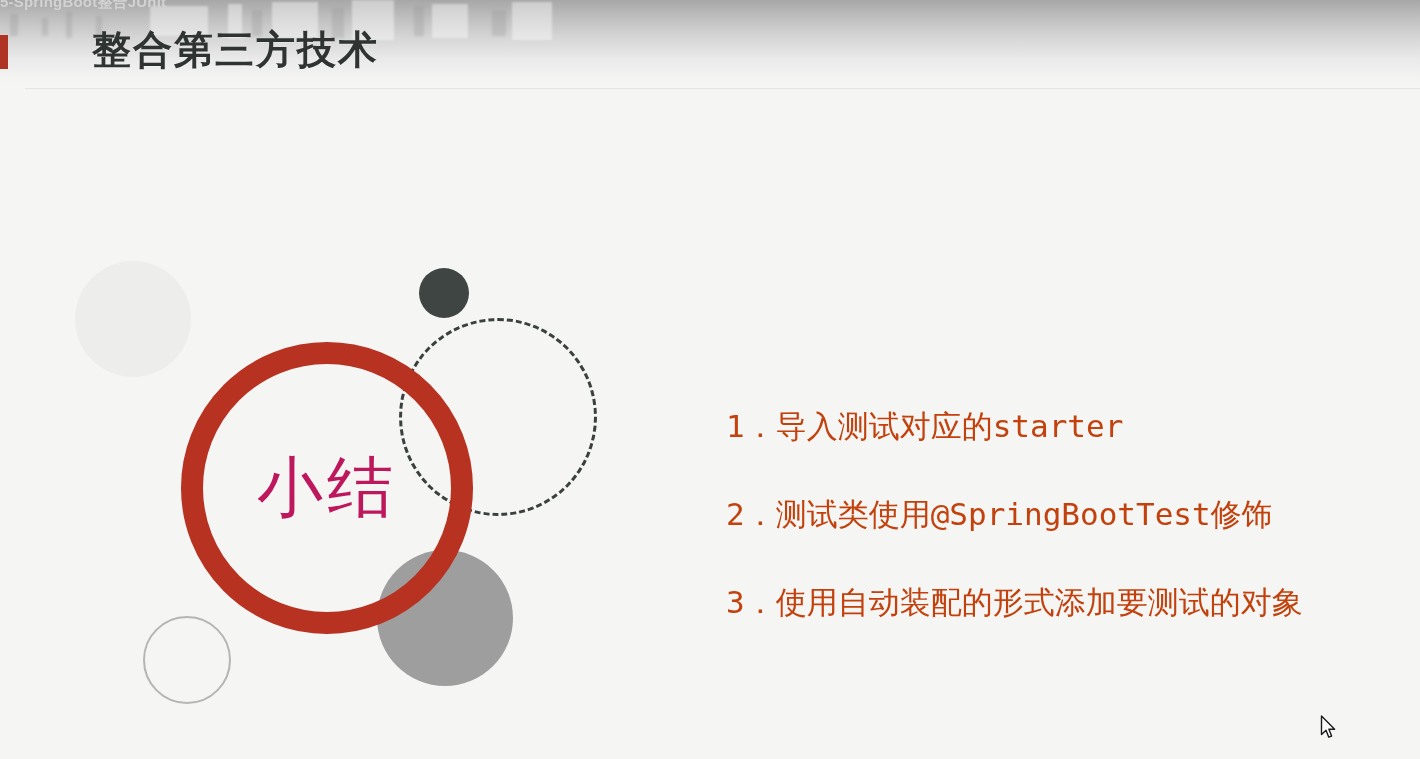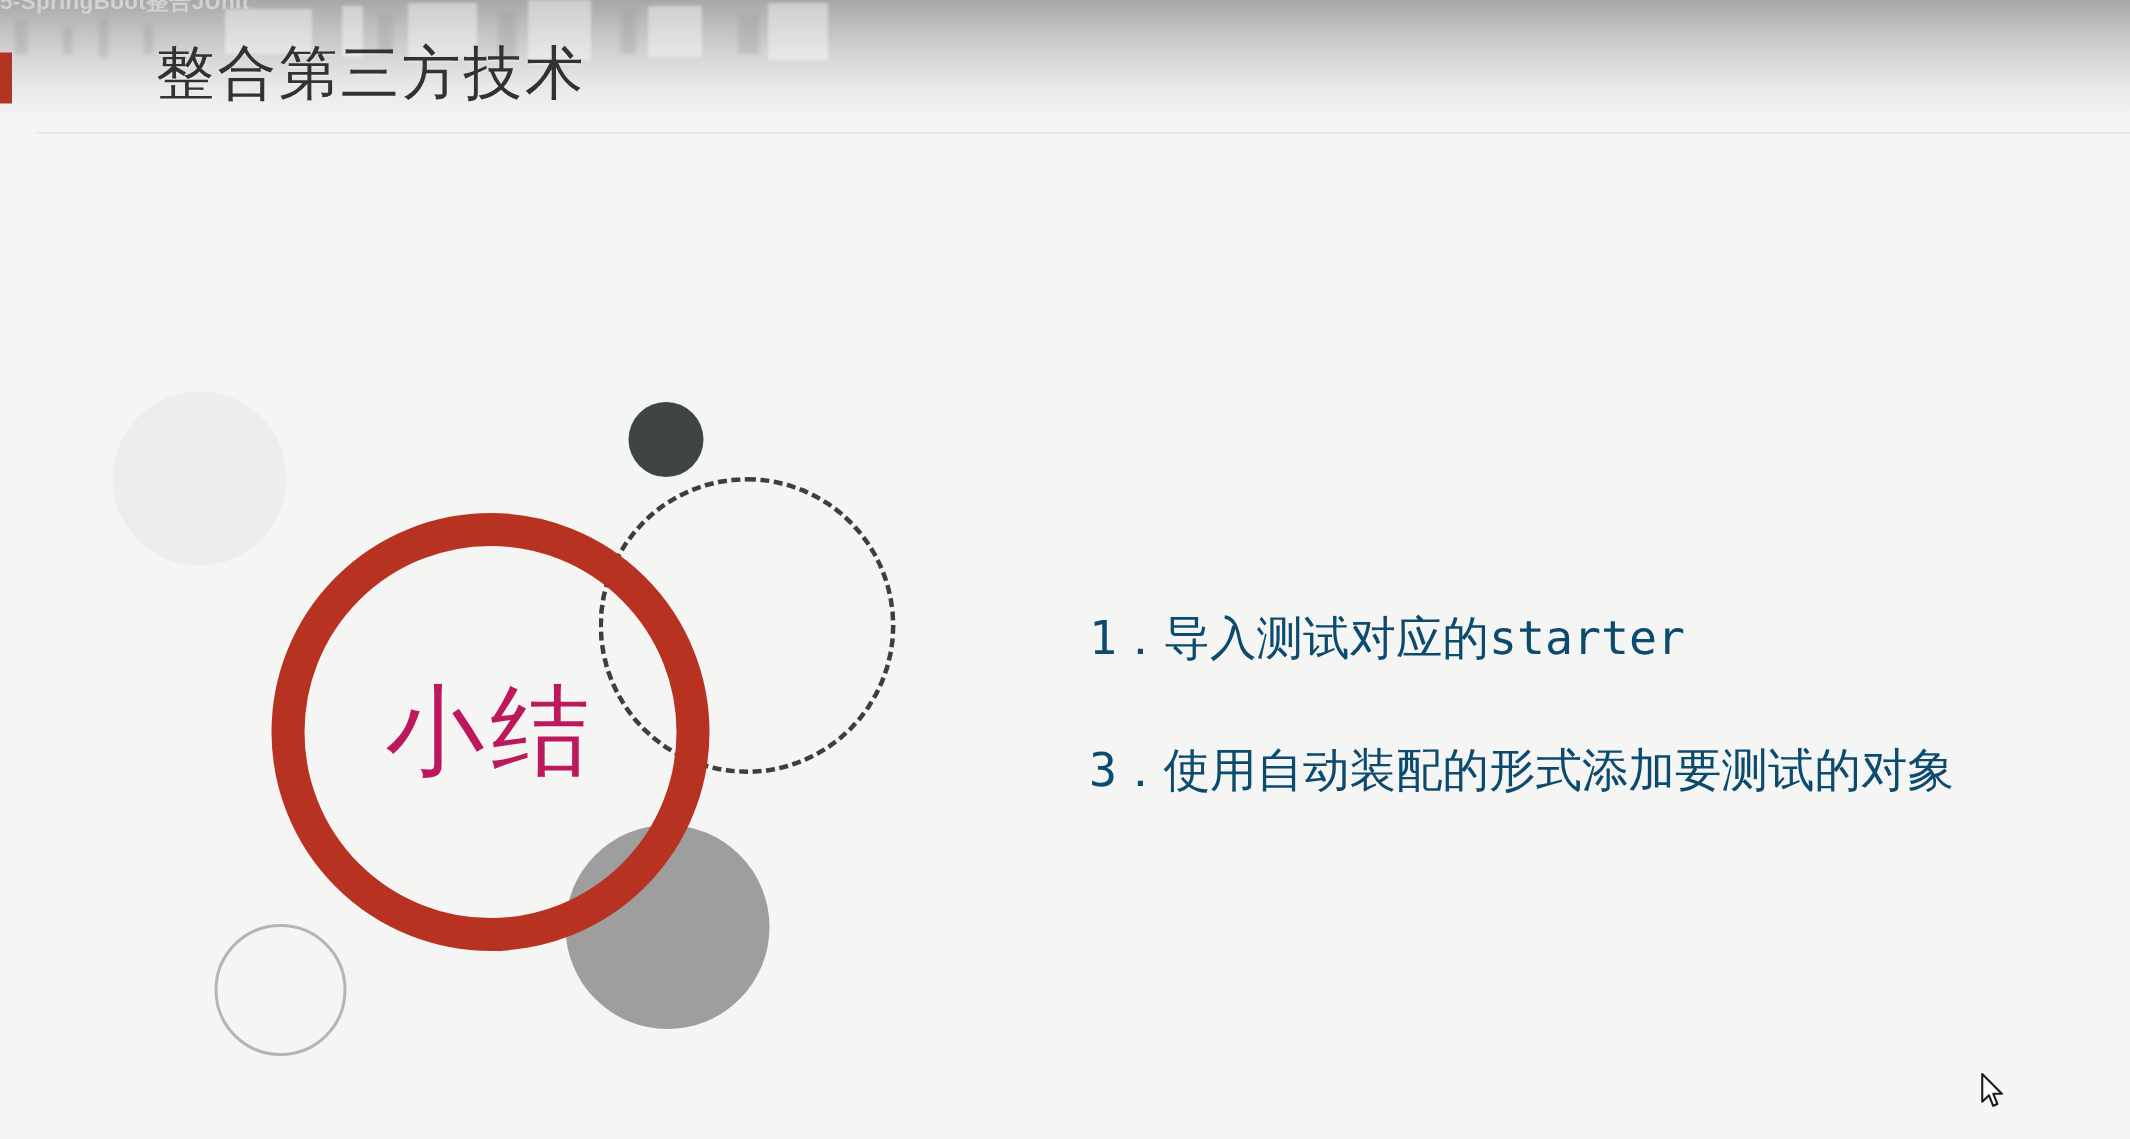--- a/index.html
+++ b/index.html
@@ -81,24 +81,24 @@
     left: 0px;
     top: 35px;
     width: 8px;
     height: 34px;
     background: #b03423;
     z-index: 6;
   }
 
   #slide-title {
     position: absolute;
-    left: 104px;
+    left: 92px;
     top: 22px;
     font-size: 39px;
-    font-weight: 400;
+    font-weight: 700;
     color: #2f3331;
     letter-spacing: 2px;
     line-height: 55px;
     white-space: nowrap;
     z-index: 5;
     text-shadow: 0 1px 0 rgba(255,255,255,0.25);
   }
 
   
   #slide-body {
@@ -182,21 +182,21 @@
   
   #summary-list {
     position: absolute;
     left: 726px;
     top: 317px;
     width: 660px;
   }
   .summary-item {
     font-family: "DejaVu Sans Mono", "Liberation Mono", monospace;
     font-size: 31px;
-    color: #0c4a6e;
+    color: #c2410c;
     line-height: 38px;
     white-space: nowrap;
     margin-bottom: 50px;
     letter-spacing: 0px;
   }
   .summary-item:last-child { margin-bottom: 4px; }
 
   
   #mouse-cursor {
     position: absolute;
@@ -245,20 +245,21 @@
   <div class="shape" id="shape-dark-dot"></div>
   <div class="shape" id="shape-dashed-circle"></div>
   <div class="shape" id="shape-gray-circle"></div>
   <div class="shape" id="shape-outline-circle"></div>
   <div class="shape" id="shape-red-ring"></div>
 
   <div id="ring-label">小结</div>
 
   <div id="summary-list">
     <div class="summary-item">1．导入测试对应的starter</div>
+    <div class="summary-item">2．测试类使用@SpringBootTest修饰</div>
     <div class="summary-item">3．使用自动装配的形式添加要测试的对象</div>
   </div>
 
 </div>
 
 <svg id="mouse-cursor" viewBox="0 0 18 26" xmlns="http://www.w3.org/2000/svg">
   <path d="M1.5 1 L1.5 19.5 L6 15.2 L8.8 22.2 L11.6 21 L8.9 14.2 L14.6 14.2 Z" fill="#ffffff" stroke="#1c1c1c" stroke-width="1.4" stroke-linejoin="round"></path>
 </svg>
 
 </body></html>

